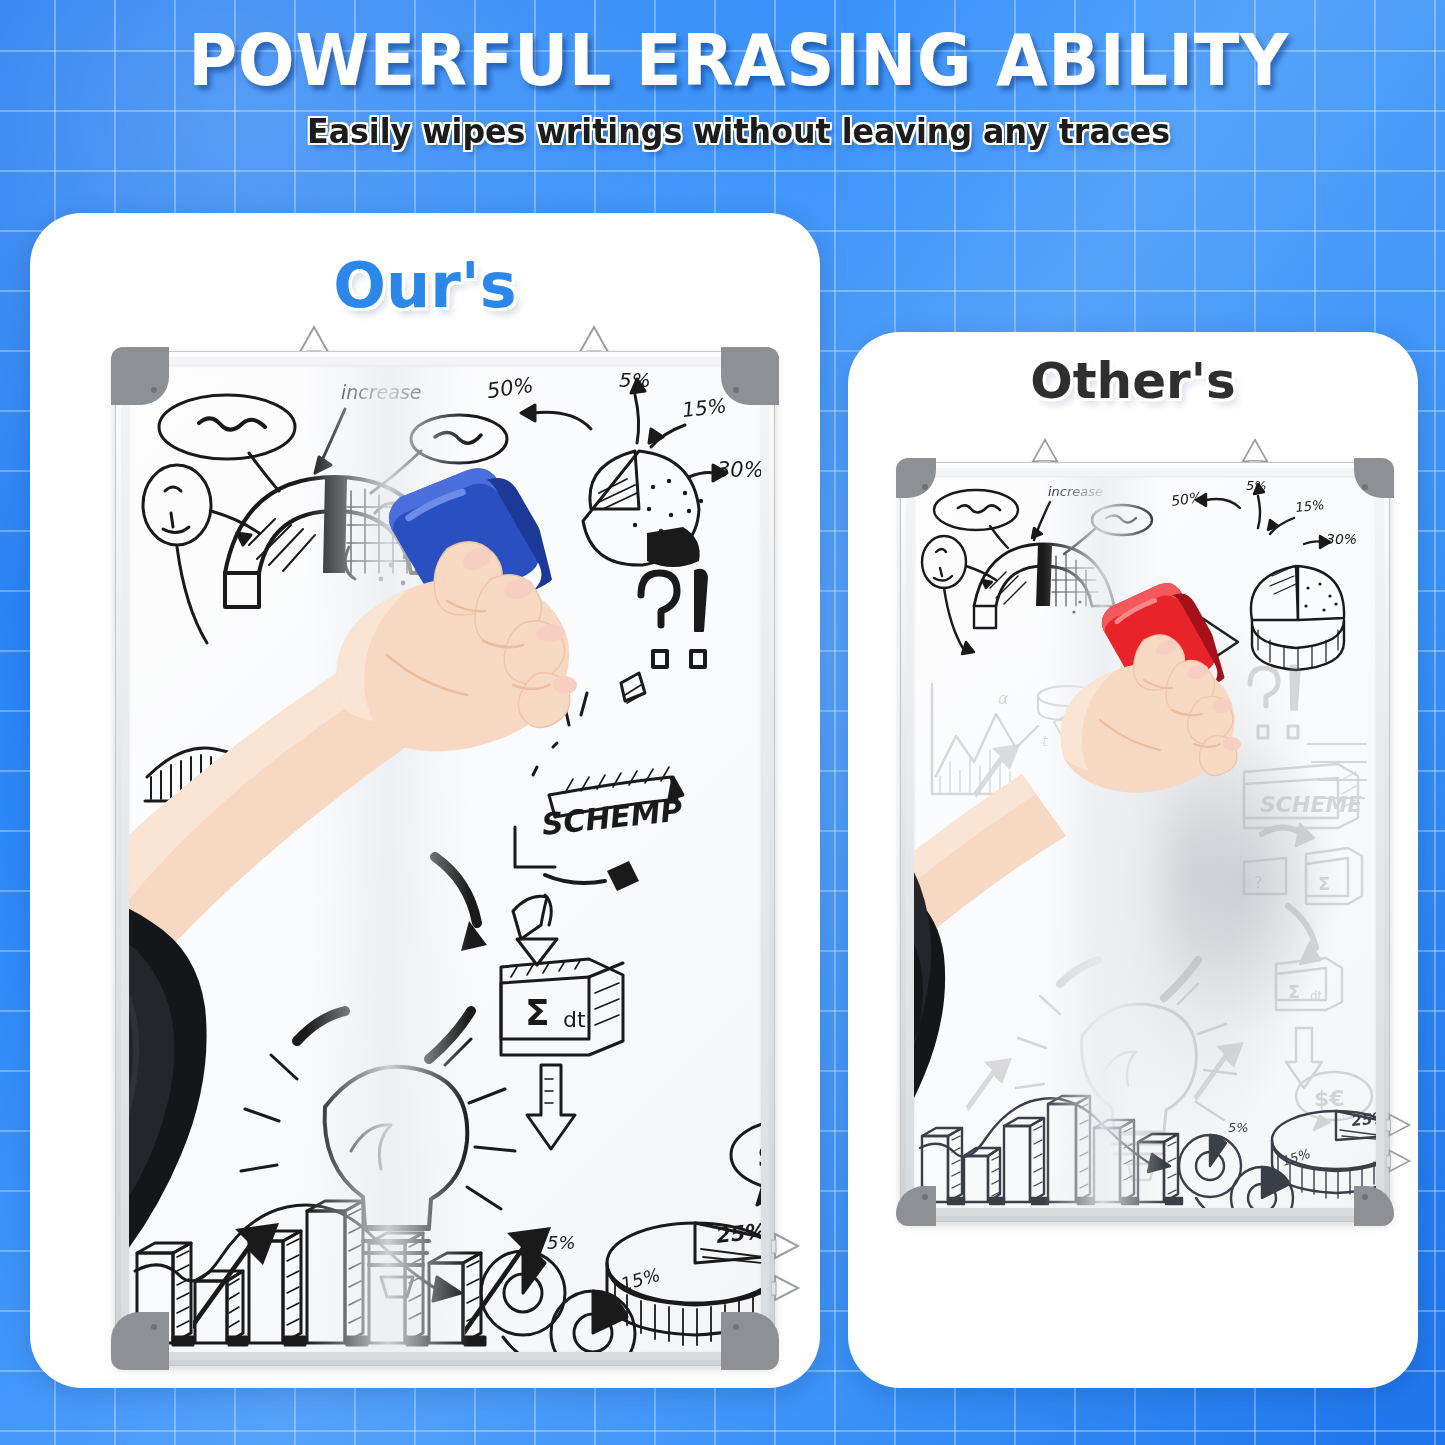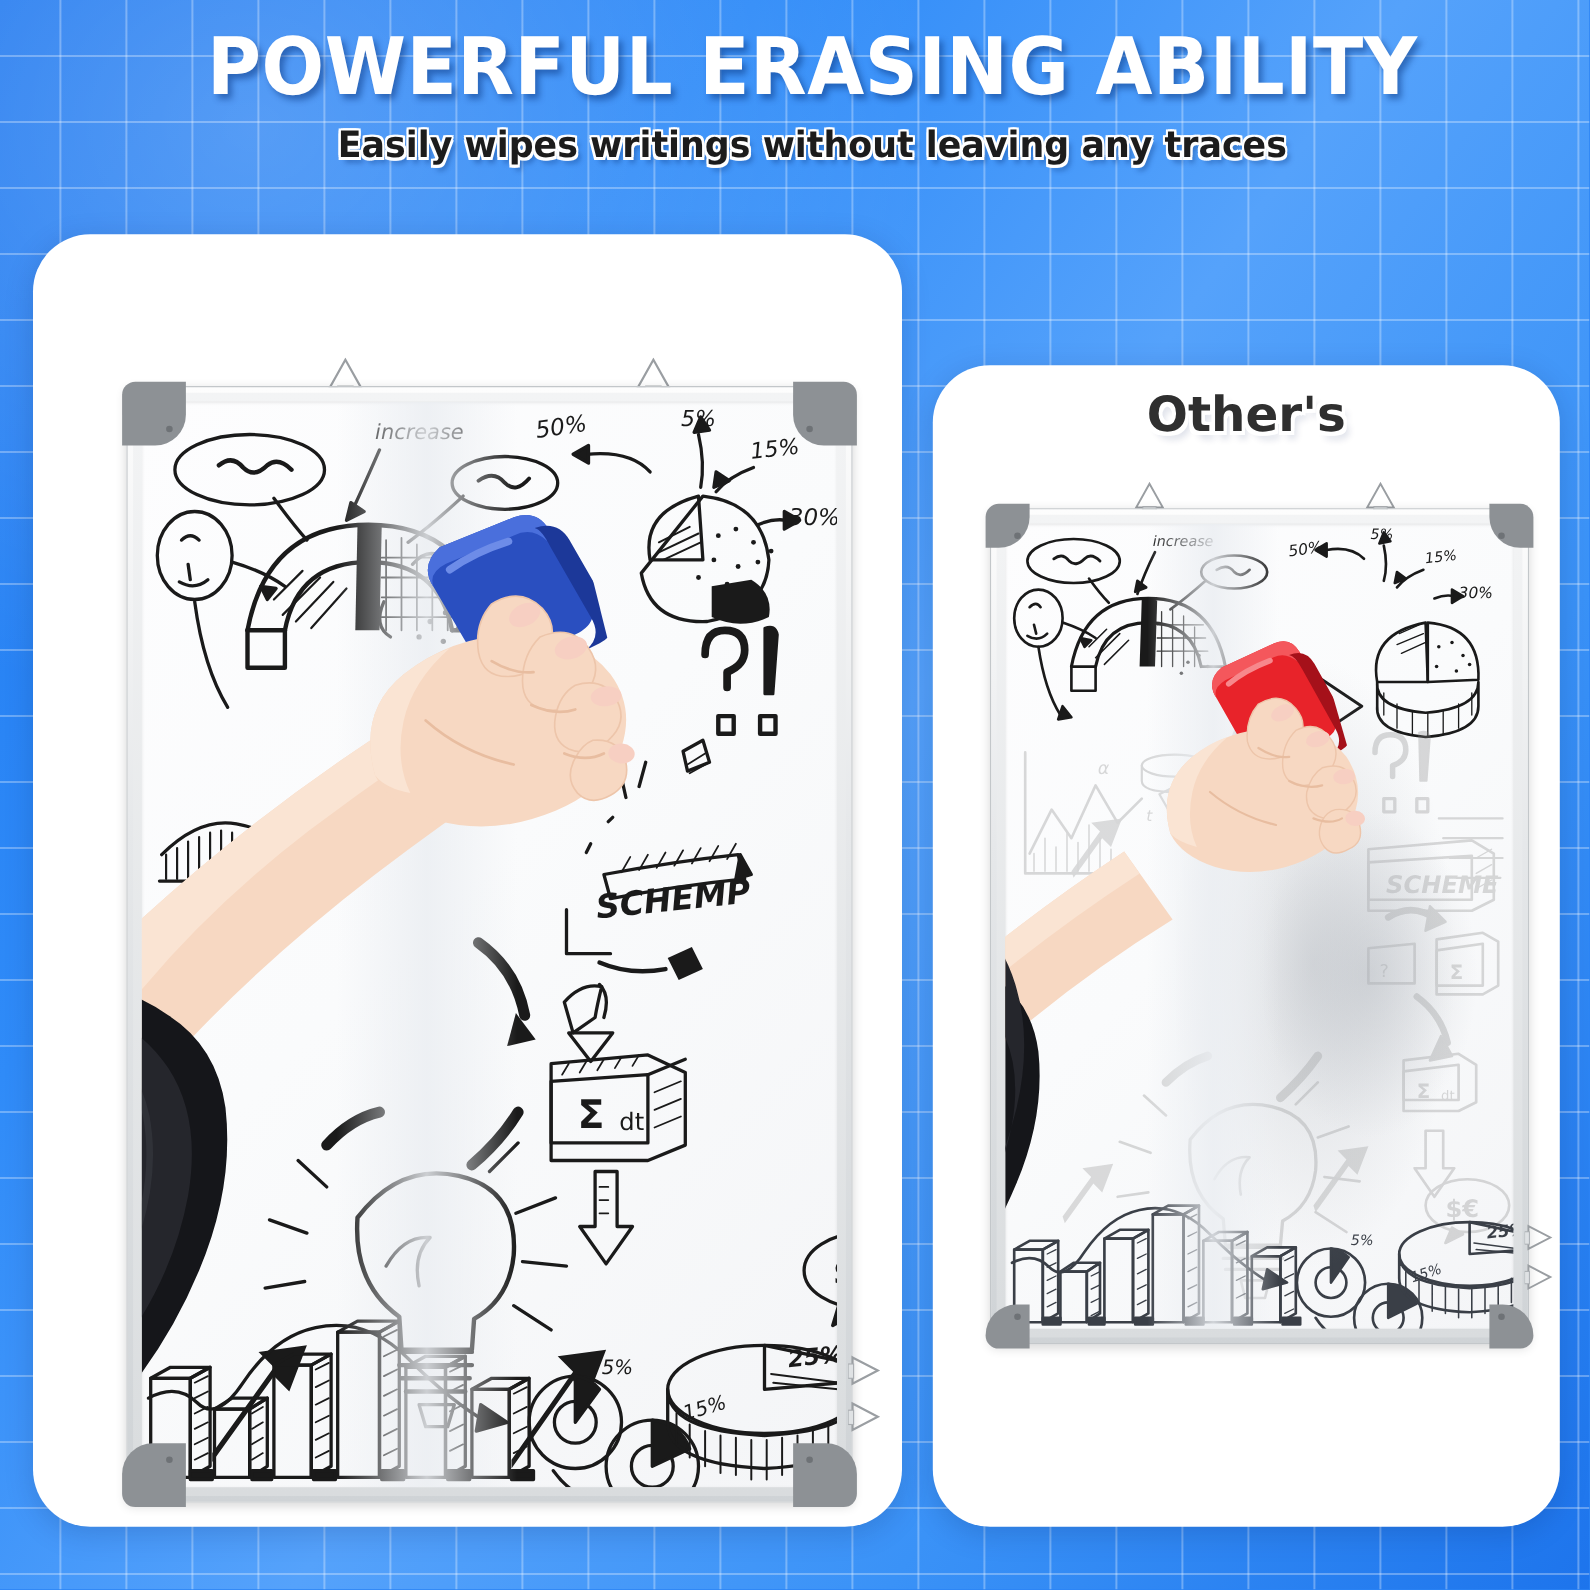--- a/index.html
+++ b/index.html
@@ -65,21 +65,21 @@
     white-space:nowrap;
   }
   #label-ours{
     top:36px;font-size:62px;color:#2b87ea;
     text-shadow:
       -3px -3px 0 #fff,3px -3px 0 #fff,-3px 3px 0 #fff,3px 3px 0 #fff,
       0 -3px 0 #fff,0 3px 0 #fff,-3px 0 0 #fff,3px 0 0 #fff,
       5px 7px 7px rgba(0,30,90,.16);
   }
   #label-others{
-    top:20px;font-size:44px;color:#2f2f2f;
+    top:20px;font-size:50px;color:#2f2f2f;
     text-shadow:
       -3px -3px 0 #fff,3px -3px 0 #fff,-3px 3px 0 #fff,3px 3px 0 #fff,
       0 -3px 0 #fff,0 3px 0 #fff,-3px 0 0 #fff,3px 0 0 #fff,
       5px 7px 7px rgba(0,30,90,.14);
   }
 
   
   .board-wrap{position:absolute;}
   #board-ours  {left:85px; top:138px; width:660px; height:1015px;}
   #board-others{left:52px; top:130px; width:490px; height:760px;}
@@ -147,20 +147,21 @@
 <div class="bg"></div>
 <div class="bg-grid"></div>
 <div class="bg-glow"></div>
 
 <div class="header">
   <h1 class="title">POWERFUL ERASING ABILITY</h1>
   <p class="subtitle">Easily wipes writings without leaving any traces</p>
 </div>
 
 <div class="card" id="card-ours">
+  <div class="card-label" id="label-ours">Our's</div>
 
   <div class="board-wrap" id="board-ours">
 
     <div class="hanger" style="left:182px;top:-26px;">
       <svg viewBox="0 0 34 30">
           <path d="M17 2 L31 27 L3 27 Z" fill="none" stroke="#9a9ea2" stroke-width="2"></path>
           <rect x="10" y="26" width="14" height="4" fill="#cfd3d6" stroke="#a9adb1" stroke-width="1"></rect>
         </svg>
     </div>
     <div class="hanger" style="left:462px;top:-26px;">

